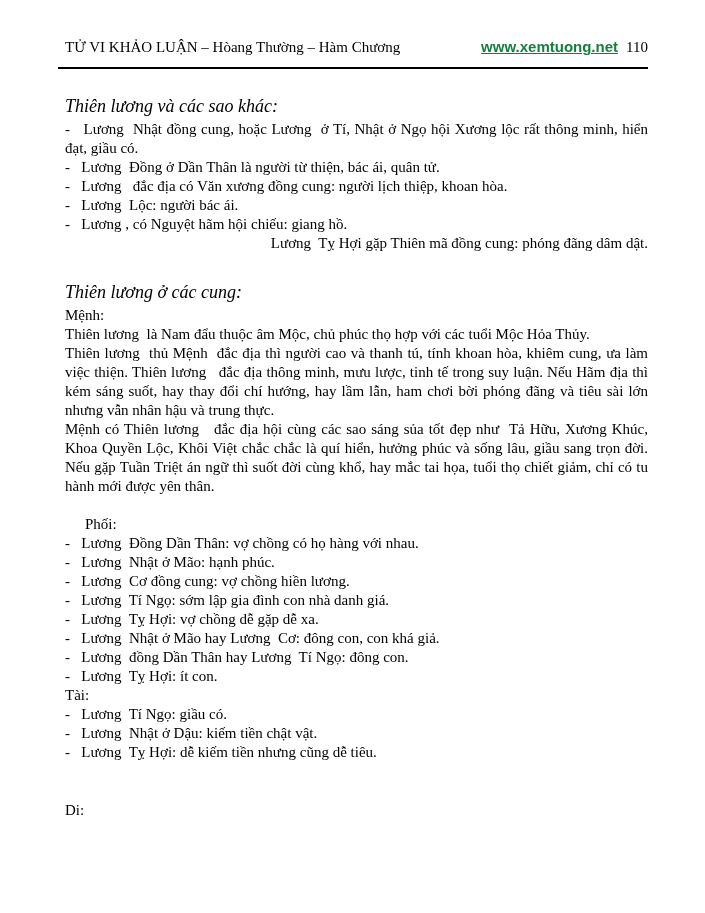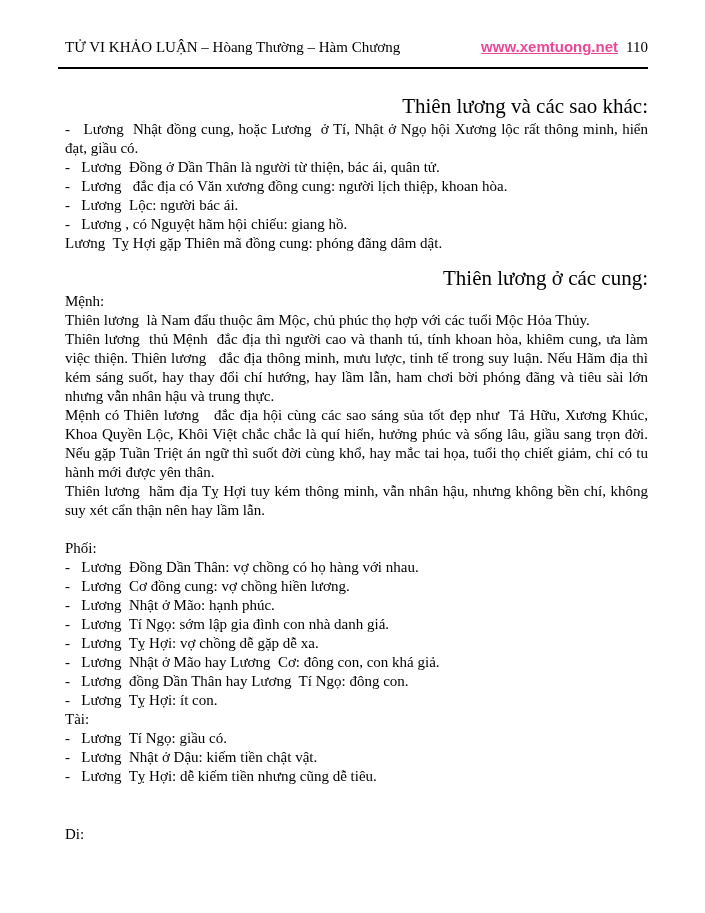--- a/index.html
+++ b/index.html
@@ -29,50 +29,50 @@
     font-size: 15px;
     line-height: 18px;
     white-space: nowrap;
   }
   .header-title { flex: 0 0 auto; text-align: center; }
   .header-spacer { flex: 1 1 auto; }
   .header-link {
     font-family: "Liberation Sans", "DejaVu Sans", sans-serif;
     font-weight: bold;
     font-size: 15px;
-    color: #ec4899;
+    color: #15803d;
     text-decoration: underline;
     cursor: pointer;
   }
   .header-page { margin-left: 8px; }
   .header-rule {
     border: none;
     border-top: 2px solid #000000;
     margin: 11px 0 0 -7px;
     width: 590px;
   }
   
   .sec-heading {
-    font-size: 21px;
+    font-style: italic;
+    font-size: 18px;
     line-height: 22px;
     margin: 26px 0 3px 0;
-    text-align: right;
   }
-  .sec-heading.second { margin-top: 14px; }
+  .sec-heading.second { margin-top: 28px; }
   .sub-label {
     font-weight: normal;
     margin: 0;
   }
   
   .para, .item {
     margin: 0;
     text-align: justify;
   }
-  .plain { text-align: left; }
-  .blk-gap { margin-top: 19px; }
+  .plain { text-align: right; }
+  .blk-gap { margin-top: 19px; margin-left: 20px; }
   .di-label { margin-top: 39px; }
 </style>
 </head>
 <body>
 
 <div class="page">
 
   <div class="header">
     <span class="header-title">TỬ VI KHẢO LUẬN – Hòang Thường – Hàm Chương</span>
     <span class="header-spacer"></span>
@@ -91,26 +91,25 @@
     <p class="para plain">Lương&nbsp; Tỵ Hợi gặp Thiên mã đồng cung: phóng đãng dâm dật.</p>
   </div>
 
   <div>
     <div class="sec-heading second">Thiên lương ở các cung:</div>
 
     <p class="sub-label">Mệnh:</p>
     <p class="para">Thiên lương&nbsp; là Nam đẩu thuộc âm Mộc, chủ phúc thọ hợp với các tuổi Mộc Hỏa Thủy.</p>
     <p class="para">Thiên lương&nbsp; thủ Mệnh&nbsp; đắc địa thì người cao và thanh tú, tính khoan hòa, khiêm cung, ưa làm việc thiện. Thiên lương&nbsp;&nbsp; đắc địa thông minh, mưu lược, tinh tế trong suy luận. Nếu Hãm địa thì kém sáng suốt, hay thay đổi chí hướng, hay lầm lẫn, ham chơi bời phóng đãng và tiêu sài lớn nhưng vẫn nhân hậu và trung thực.</p>
     <p class="para">Mệnh có Thiên lương&nbsp;&nbsp; đắc địa hội cùng các sao sáng sủa tốt đẹp như&nbsp; Tả Hữu, Xương Khúc, Khoa Quyền Lộc, Khôi Việt chắc chắc là quí hiển, hưởng phúc và sống lâu, giầu sang trọn đời. Nếu gặp Tuần Triệt án ngữ thì suốt đời cùng khổ, hay mắc tai họa, tuổi thọ chiết giảm, chỉ có tu hành mới được yên thân.</p>
-    <p class="para">Thiên lương&nbsp; hãm địa Tỵ Hợi tuy kém thông minh, vẫn nhân hậu, nhưng không bền chí, không suy xét cẩn thận nên hay lầm lẫn.</p>
 
     <p class="sub-label blk-gap">Phối:</p>
     <p class="item">-&nbsp;&nbsp;&nbsp;Lương&nbsp; Đồng Dần Thân: vợ chồng có họ hàng với nhau.</p>
+    <p class="item">-&nbsp;&nbsp;&nbsp;Lương&nbsp; Nhật ở Mão: hạnh phúc.</p>
     <p class="item">-&nbsp;&nbsp;&nbsp;Lương&nbsp; Cơ đồng cung: vợ chồng hiền lương.</p>
-    <p class="item">-&nbsp;&nbsp;&nbsp;Lương&nbsp; Nhật ở Mão: hạnh phúc.</p>
     <p class="item">-&nbsp;&nbsp;&nbsp;Lương&nbsp; Tí Ngọ: sớm lập gia đình con nhà danh giá.</p>
     <p class="item">-&nbsp;&nbsp;&nbsp;Lương&nbsp; Tỵ Hợi: vợ chồng dễ gặp dễ xa.</p>
 
     <p class="item">-&nbsp;&nbsp;&nbsp;Lương&nbsp; Nhật ở Mão hay Lương&nbsp; Cơ: đông con, con khá giả.</p>
     <p class="item">-&nbsp;&nbsp;&nbsp;Lương&nbsp; đồng Dần Thân hay Lương&nbsp; Tí Ngọ: đông con.</p>
     <p class="item">-&nbsp;&nbsp;&nbsp;Lương&nbsp; Tỵ Hợi: ít con.</p>
 
     <p class="sub-label">Tài:</p>
     <p class="item">-&nbsp;&nbsp;&nbsp;Lương&nbsp; Tí Ngọ: giầu có.</p>
     <p class="item">-&nbsp;&nbsp;&nbsp;Lương&nbsp; Nhật ở Dậu: kiếm tiền chật vật.</p>

